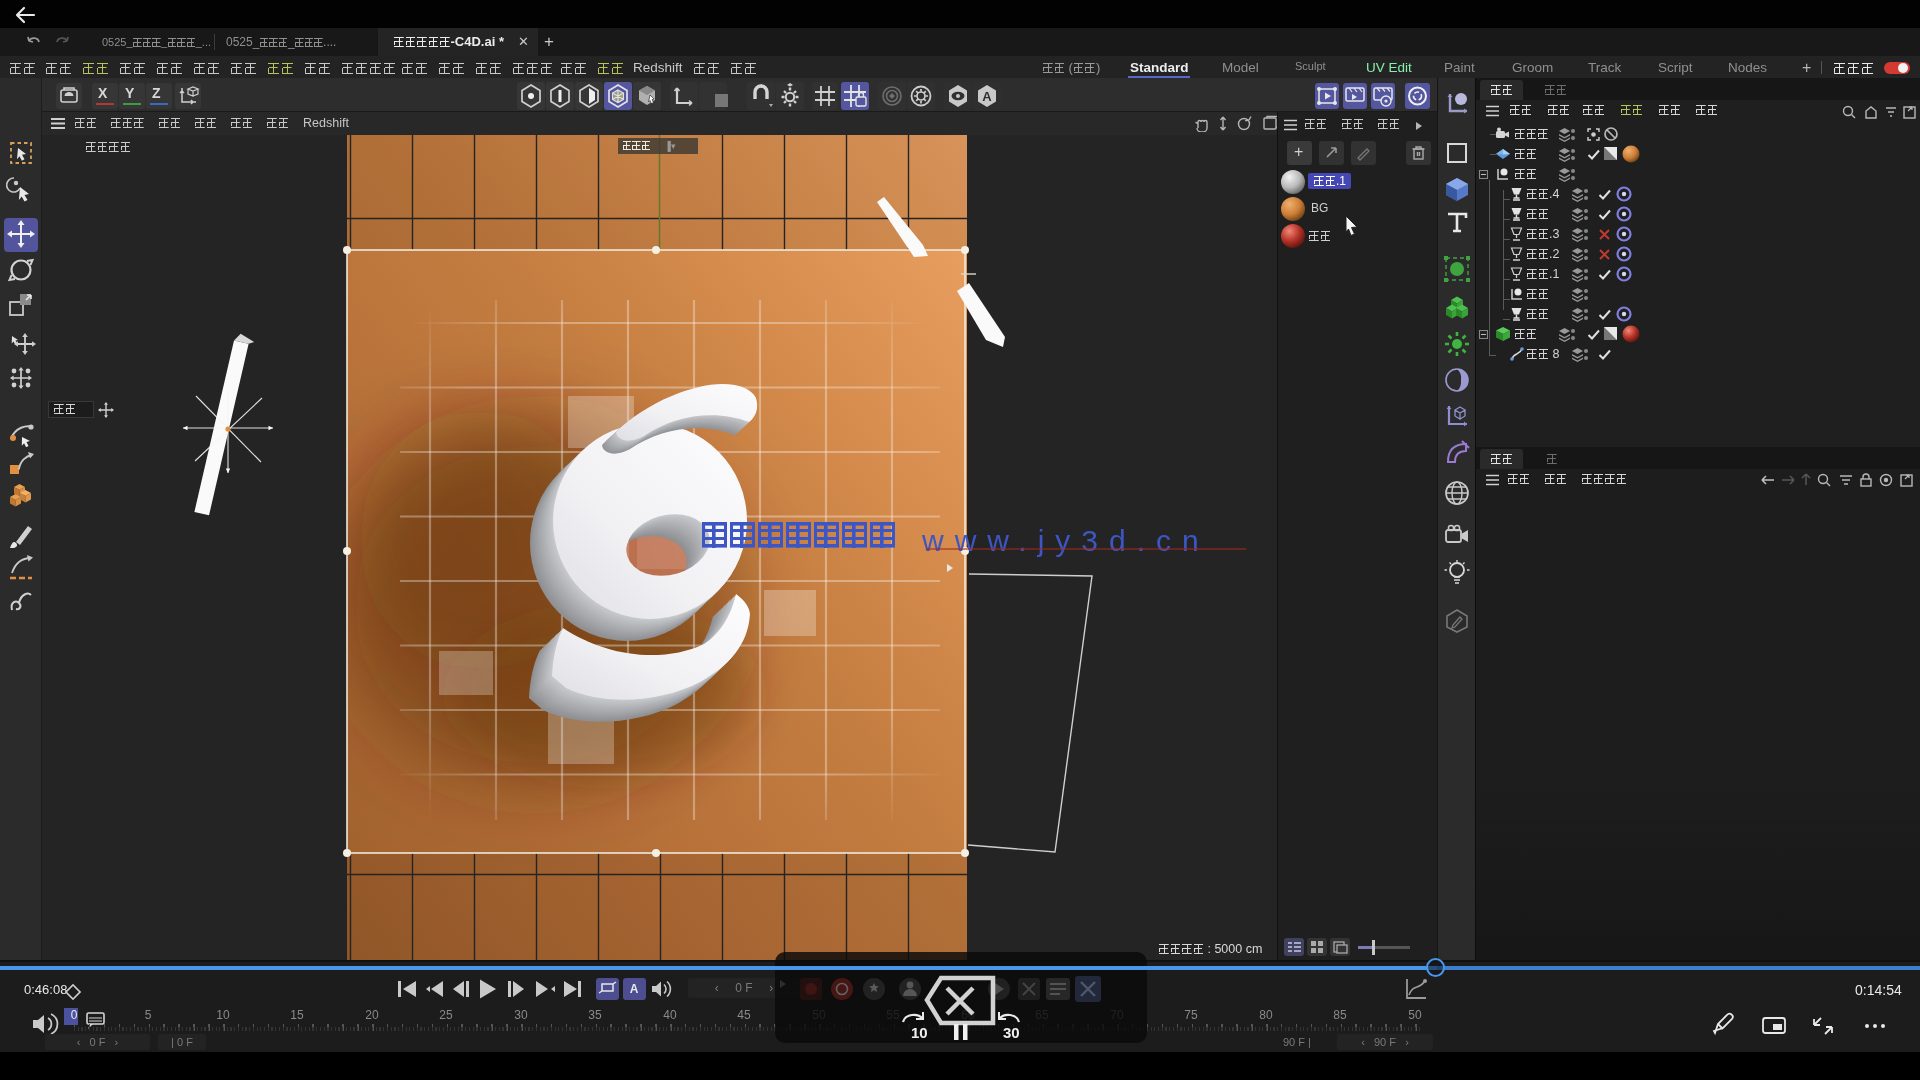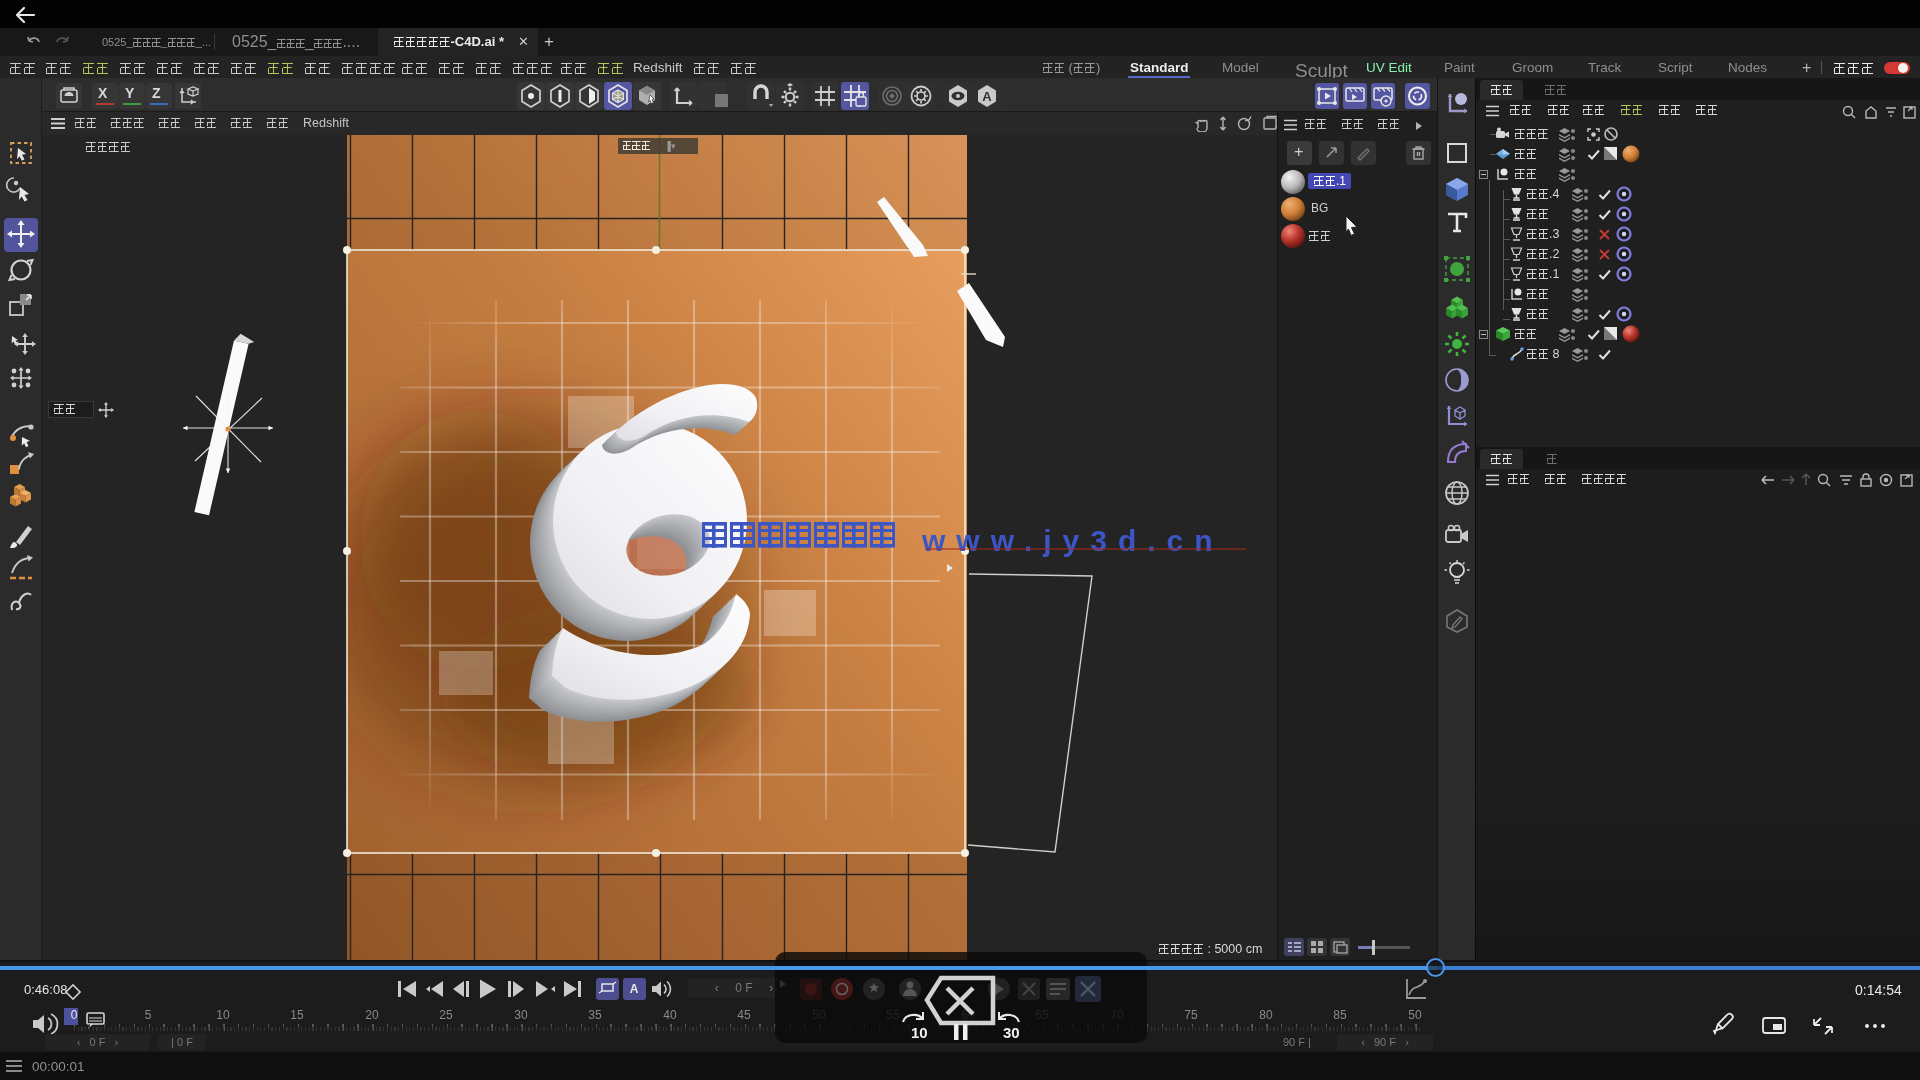--- a/index.html
+++ b/index.html
@@ -44,21 +44,21 @@
 
 #wm{position:absolute;left:700px;top:522px;height:32px;color:#3d56c5;z-index:40}
 #wm i.c{width:25px;height:26px;margin:0 1.5px;background:
 linear-gradient(currentColor,currentColor) 50% 0/100% 3.6px no-repeat,
 linear-gradient(currentColor,currentColor) 50% 32%/84% 3px no-repeat,
 linear-gradient(currentColor,currentColor) 50% 65%/90% 3px no-repeat,
 linear-gradient(currentColor,currentColor) 50% 100%/100% 3.6px no-repeat,
 linear-gradient(currentColor,currentColor) 50% 50%/3.6px 100% no-repeat,
 linear-gradient(currentColor,currentColor) 0 60%/3px 84% no-repeat,
 linear-gradient(currentColor,currentColor) 100% 60%/3px 84% no-repeat}
-#wmtxt{position:absolute;left:222px;top:2px;font-size:30px;font-weight:bold;letter-spacing:11px;color:#3d56c5;white-space:nowrap}
+#wmtxt{position:absolute;left:222px;top:2px;font-size:30px;font-weight:normal;letter-spacing:11px;color:#3d56c5;white-space:nowrap}
 #wmline{position:absolute;left:226px;top:26px;width:320px;height:2px;background:rgba(160,40,30,.55)}
 
 #prog{position:absolute;left:0;top:966px;width:1920px;height:4px;z-index:50}
 #overlay{position:absolute;left:775px;top:952px;width:372px;height:91px;background:rgba(10,10,10,.82);border-radius:10px;z-index:45}
 #vtime1{position:absolute;left:24px;top:982px;color:#e8e8e8;font-size:14px;z-index:50}
 #vtime2{position:absolute;left:1855px;top:982px;color:#e8e8e8;font-size:14px;z-index:50}
 </style></head>
 <body>
 <div id="app">
 <div id="titlebar">
@@ -66,21 +66,21 @@
         <path d="M4 10 H21 M4 10 L11 3 M4 10 L11 17" stroke="#e8e8e8" stroke-width="2.2" fill="none" stroke-linecap="round"></path>
       </svg>
     </div>
 <div id="tabbar">
 <svg class="ab" style="left:26px;top:7px" width="54" height="15" viewBox="0 0 54 15">
         <path d="M3 6 C5 2 12 2 13 7 M3 6 L2 2 M3 6 L7 7" stroke="#9a9a9a" stroke-width="1.8" fill="none"></path>
         <path d="M41 6 C39 2 32 2 31 7 M41 6 L42 2 M41 6 L37 7" stroke="#555" stroke-width="1.8" fill="none"></path>
       </svg>
 <div class="tab" style="left:102px;font-size:11px">0525_<i class="c t"></i><i class="c t"></i><i class="c t"></i>_<i class="c t"></i><i class="c t"></i><i class="c t"></i>_...</div>
 <div class="ab" style="left:214px;top:6px;width:1px;height:16px;background:#3a3a3a"></div>
-<div class="tab" style="left:232px;font-size:16px">0525_<i class="c t"></i><i class="c t"></i><i class="c t"></i>_<i class="c t"></i><i class="c t"></i><i class="c t"></i>....</div>
+<div class="tab" style="left:226px;font-size:12px">0525_<i class="c t"></i><i class="c t"></i><i class="c t"></i>_<i class="c t"></i><i class="c t"></i><i class="c t"></i>....</div>
 <div class="ab" style="left:378px;top:0;width:160px;height:28px;background:#242424"></div>
 <div class="tab" style="left:393px;color:#ececec;font-weight:bold;font-size:13px"><i class="c s"></i><i class="c s"></i><i class="c s"></i><i class="c s"></i><i class="c s"></i>-C4D.ai *</div>
 <div class="tab" style="left:518px;color:#c9c9c9;font-size:13px">✕</div>
 <div class="tab" style="left:544px;color:#c9c9c9;font-size:17px">+</div>
 </div>
 <div id="menubar">
 <div class="mi" style="left:8px"><i class="c"></i><i class="c"></i></div>
 <div class="mi" style="left:44px"><i class="c"></i><i class="c"></i></div>
 <div class="mi y" style="left:81px"><i class="c"></i><i class="c"></i></div>
 <div class="mi" style="left:118px"><i class="c"></i><i class="c"></i></div>
@@ -96,21 +96,21 @@
 <div class="mi" style="left:511px"><i class="c"></i><i class="c"></i><i class="c"></i></div>
 <div class="mi" style="left:559px"><i class="c"></i><i class="c"></i></div>
 <div class="mi y" style="left:596px"><i class="c"></i><i class="c"></i></div>
 <div class="mi" style="left:633px;font-size:13.5px;top:4px">Redshift</div>
 <div class="mi" style="left:692px"><i class="c"></i><i class="c"></i></div>
 <div class="mi" style="left:729px"><i class="c"></i><i class="c"></i></div>
 <div class="mi" style="left:1042px;color:#9a9a9a;font-size:13px;top:4px"><i class="c s"></i><i class="c s"></i> (<i class="c s"></i><i class="c s"></i>)</div>
 <div class="mi" style="left:1130px;color:#ededed;font-size:13.5px;top:4px;font-weight:bold">Standard</div>
 <div class="ab" style="left:1128px;top:20px;width:62px;height:2px;background:#5868c8"></div>
 <div class="mi" style="left:1222px;color:#8f8f8f;font-size:13.5px;top:4px">Model</div>
-<div class="mi" style="left:1295px;color:#8f8f8f;font-size:19px;top:4px">Sculpt</div>
+<div class="mi" style="left:1295px;color:#8f8f8f;font-size:11px;top:4px">Sculpt</div>
 <div class="mi" style="left:1366px;color:#86efac;font-size:13.5px;top:4px">UV Edit</div>
 <div class="mi" style="left:1444px;color:#8f8f8f;font-size:13.5px;top:4px">Paint</div>
 <div class="mi" style="left:1512px;color:#8f8f8f;font-size:13.5px;top:4px">Groom</div>
 <div class="mi" style="left:1588px;color:#8f8f8f;font-size:13.5px;top:4px">Track</div>
 <div class="mi" style="left:1658px;color:#8f8f8f;font-size:13.5px;top:4px">Script</div>
 <div class="mi" style="left:1728px;color:#8f8f8f;font-size:13.5px;top:4px">Nodes</div>
 <div class="mi" style="left:1802px;color:#b5b5b5;font-size:16px;top:3px">+</div>
 <div class="ab" style="left:1821px;top:5px;width:1px;height:13px;background:#555"></div>
 <div class="mi" style="left:1832px;color:#e8e8e8"><i class="c"></i><i class="c"></i><i class="c"></i></div>
 <div class="ab" style="left:1884px;top:6px;width:26px;height:12px;background:#d43a32;border-radius:6px"></div>
@@ -1171,28 +1171,20 @@
 <svg class="ab" style="left:1403px;top:16px" width="26" height="26" viewBox="0 0 26 26">
         <path d="M4 3 V22 H23" stroke="#9a9a9a" stroke-width="1.8" fill="none"></path>
         <path d="M6 19 C10 8 16 14 22 5" stroke="#9a9a9a" stroke-width="1.6" fill="none"></path>
         <circle cx="22" cy="5" r="2" fill="#9a9a9a"></circle>
       </svg>
 <div class="ffield" style="left:45px;top:74px;width:105px">‹&nbsp;&nbsp;&nbsp;0 F&nbsp;&nbsp;&nbsp;›</div>
 <div class="ffield" style="left:158px;top:74px;width:48px">| 0 F</div>
 <div class="ab" style="left:1283px;top:74px;color:#7a7a7a;font-size:11px;line-height:16px">90 F |</div>
 <div class="ffield" style="left:1337px;top:74px;width:96px">‹&nbsp;&nbsp;&nbsp;90 F&nbsp;&nbsp;&nbsp;›</div>
 </div>
-<div id="bottombar">
-<svg class="ab" style="left:5px;top:7px" width="18" height="14" viewBox="0 0 18 14">
-        <g stroke="#8a8a8a" stroke-width="1.8">
-          <path d="M1 2 H17 M1 7 H17 M1 12 H17"></path>
-        </g>
-      </svg>
-<div class="ab" style="left:32px;top:7px;color:#8f8f8f;font-size:13.5px">00:00:01</div>
-</div>
 <div id="wm"><i class="c"></i><i class="c"></i><i class="c"></i><i class="c"></i><i class="c"></i><i class="c"></i><i class="c"></i><span id="wmtxt">www.jy3d.cn</span><div id="wmline"></div></div>
 <div id="prog">
       <div class="ab" style="left:0;top:0;width:1437px;height:3.5px;background:#4a96e8"></div>
       <div class="ab" style="left:1437px;top:0;width:483px;height:3.5px;background:#3c7ecf"></div>
       <div class="ab" style="left:1426px;top:-8px;width:19px;height:19px;border:2.5px solid #4a96e8;border-radius:50%;background:rgba(15,20,30,.55)"></div>
     </div>
 <div id="overlay">
 <svg class="ab" style="left:0;top:0" width="372" height="91" viewBox="0 0 372 91">
 <g opacity="0.45">
           <path d="M5 28 l6 4 -6 4 Z" fill="#555"></path>

